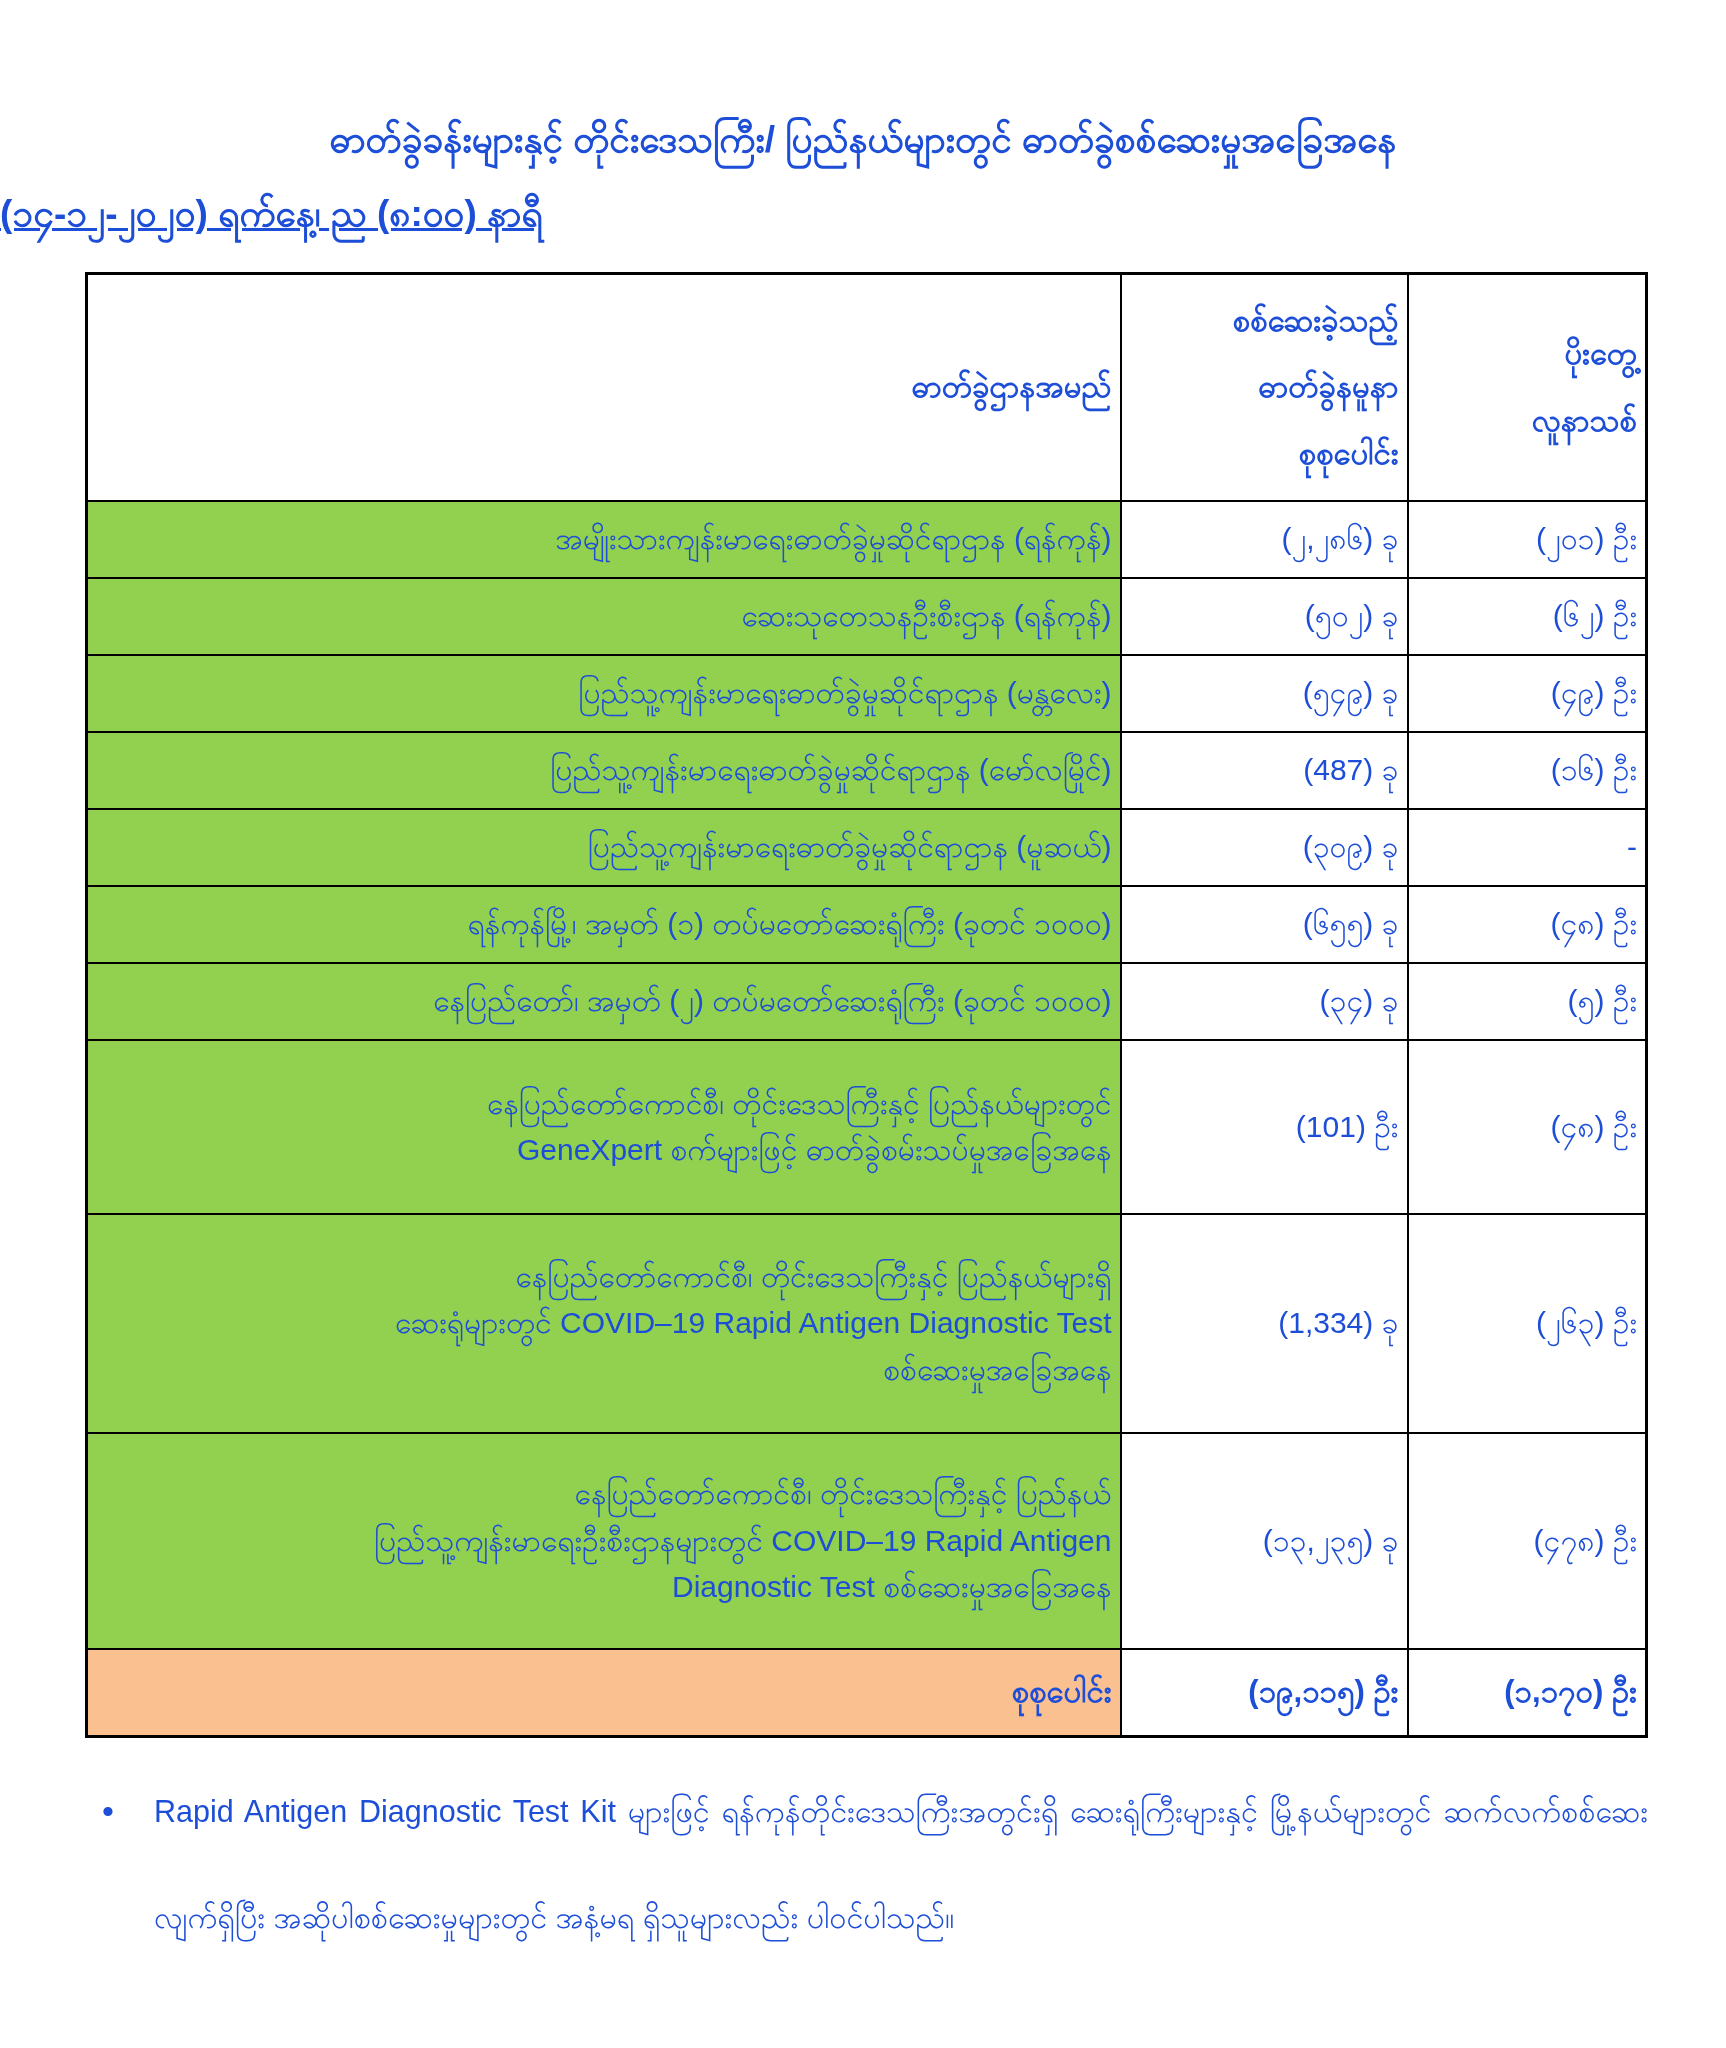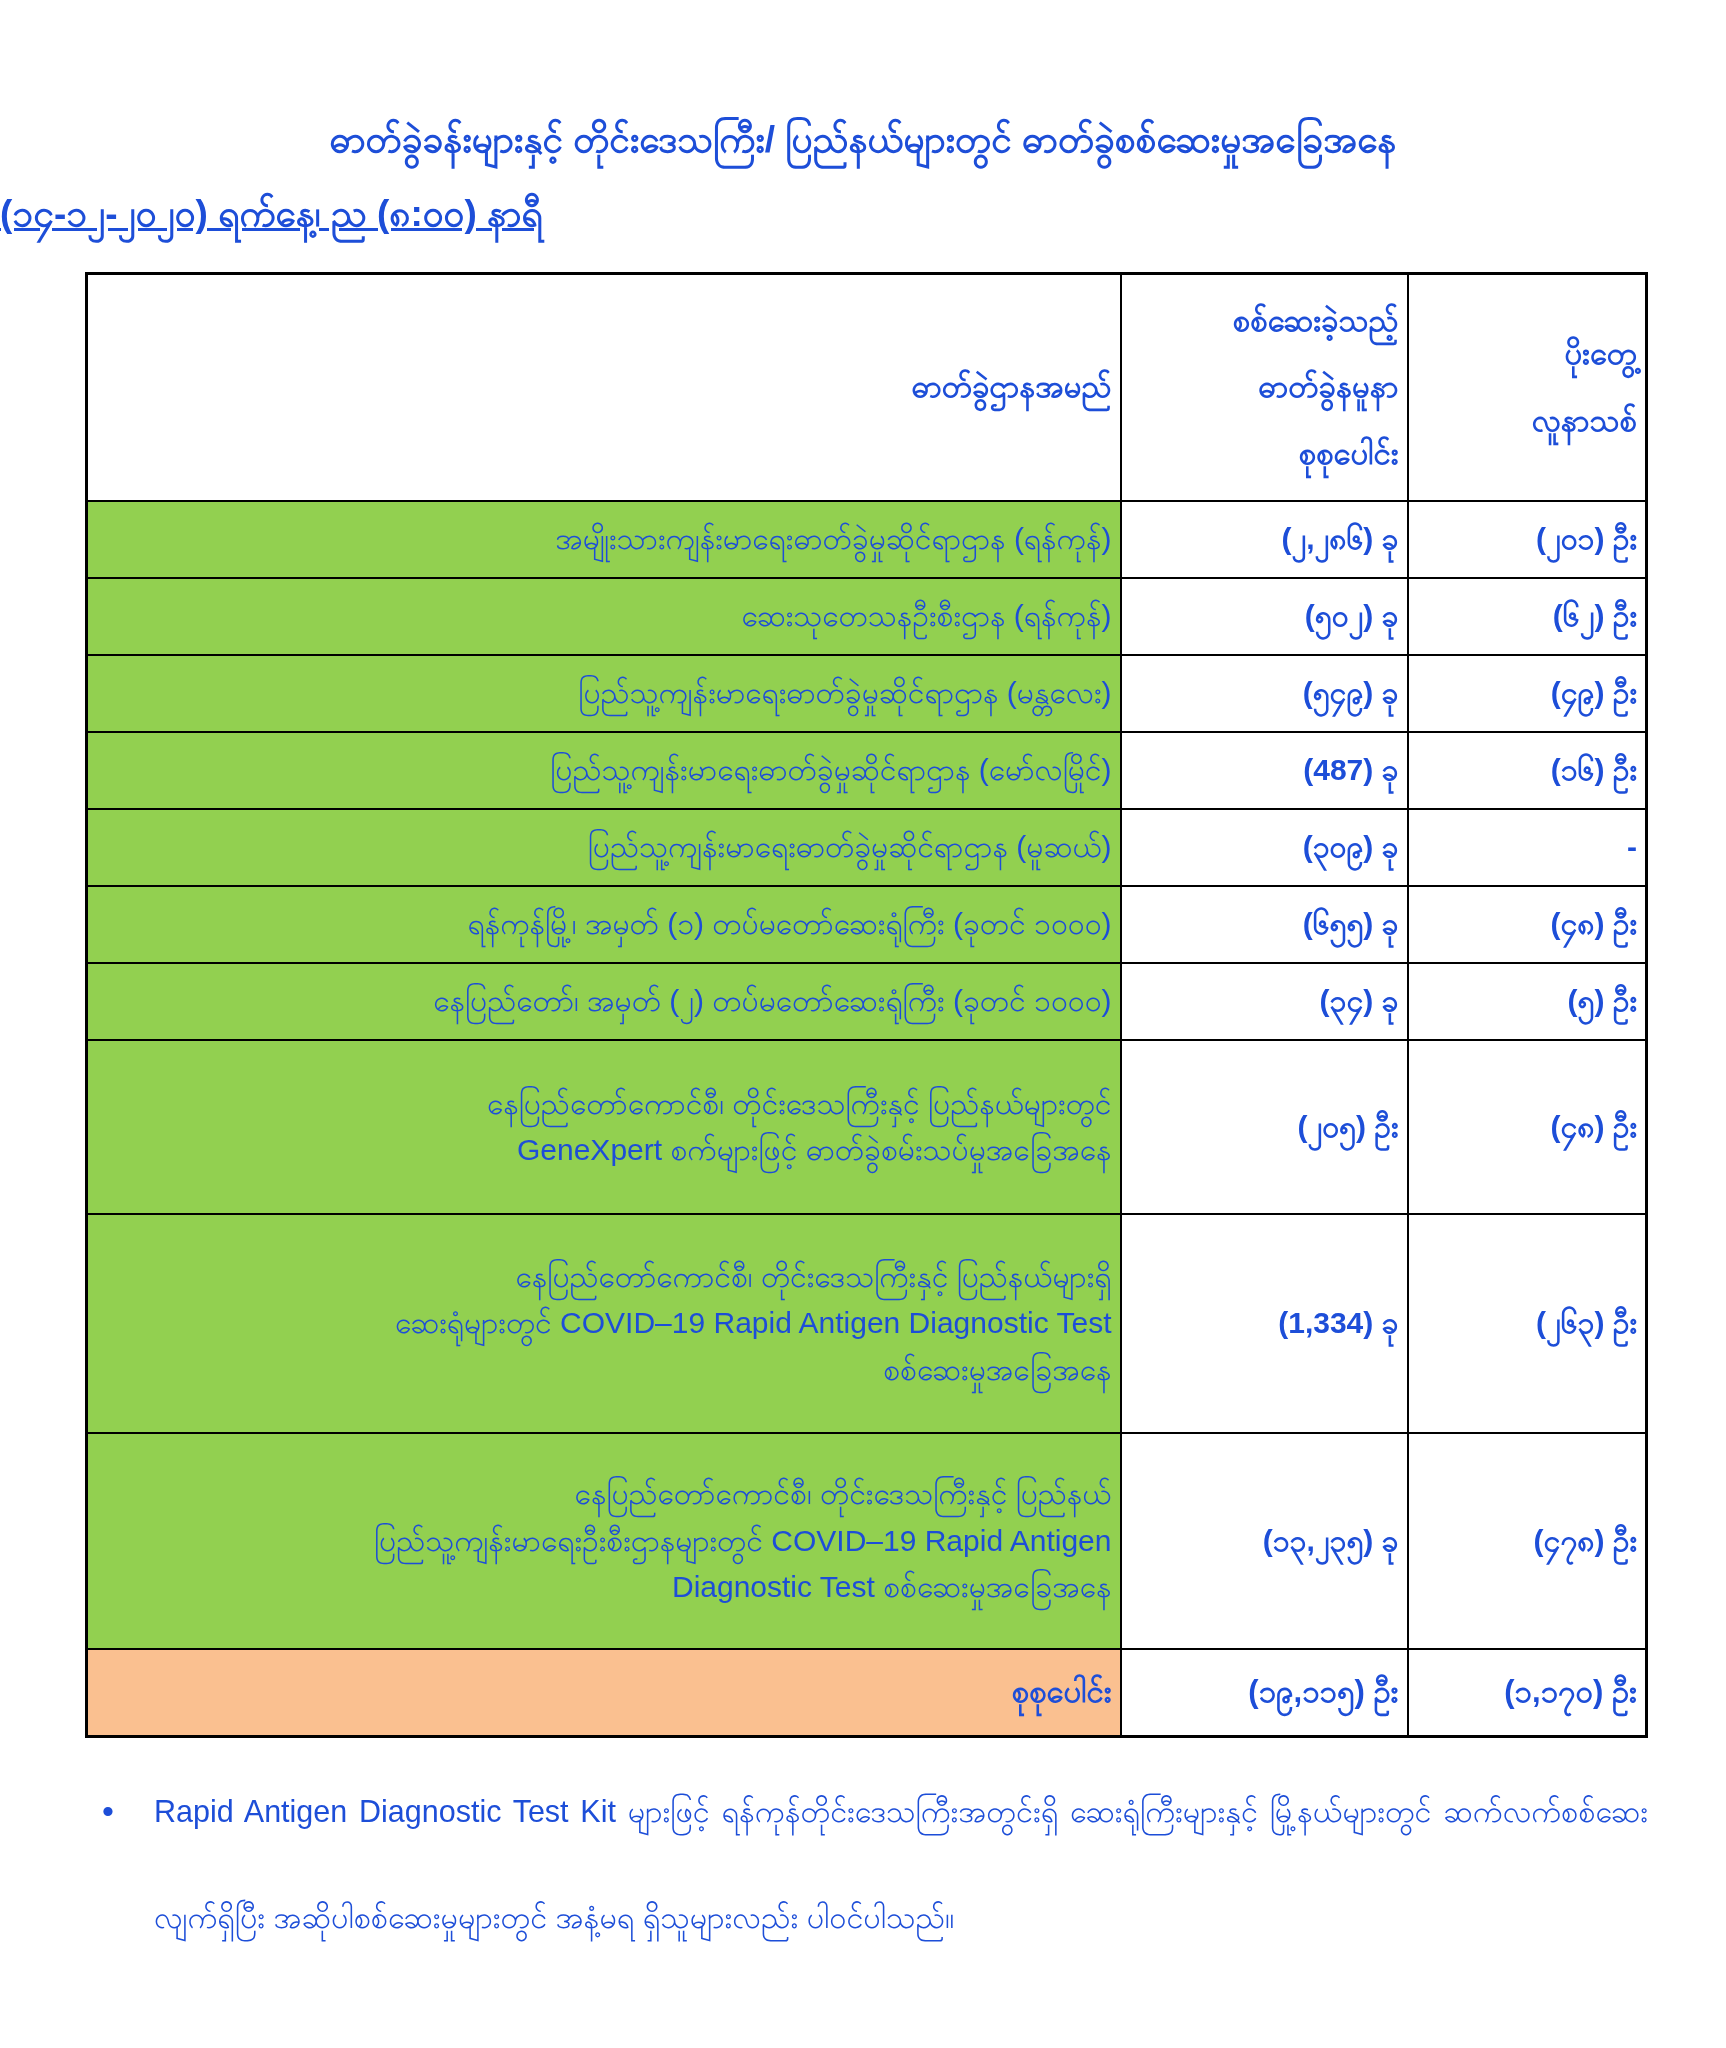--- a/index.html
+++ b/index.html
@@ -58,21 +58,21 @@
     line-height: 2.15;
   }
   .row-single td { height: 71px; }
   .row-two td    { height: 168px; }
   .row-three td  { height: 213px; }
   .row-three-b td{ height: 210px; }
   .row-total td  { height: 81px; font-weight: 700; font-size: 31px; }
 
   .cell-green  { background: #92D050; }
   .cell-orange { background: #FAC090; }
-  .cell-white  { background: #ffffff; font-weight: bold; }
+  .cell-white  { background: #ffffff; }
   .cell-num    { font-size: 31px; }
 
   .note {
     display: flex;
     margin: 20px 80px 0 102px;
     width: 1546px;
   }
   .note-bullet {
     flex: 0 0 52px;
     font-size: 34px;
@@ -148,21 +148,21 @@
 
       <tr class="row-single">
         <td class="cell-green">နေပြည်တော်၊ အမှတ် (၂) တပ်မတော်ဆေးရုံကြီး (ခုတင် ၁၀၀၀)</td>
         <td class="cell-white cell-num">(၃၄) ခု</td>
         <td class="cell-white cell-num">(၅) ဦး</td>
       </tr>
 
       <tr class="row-two">
         <td class="cell-green">နေပြည်တော်ကောင်စီ၊ တိုင်းဒေသကြီးနှင့် ပြည်နယ်များတွင်
 GeneXpert စက်များဖြင့် ဓာတ်ခွဲစမ်းသပ်မှုအခြေအနေ</td>
-        <td class="cell-white cell-num">(၂၀၅) ဦး</td>
+        <td class="cell-white cell-num">(101) ဦး</td>
         <td class="cell-white cell-num">(၄၈) ဦး</td>
       </tr>
 
       <tr class="row-three">
         <td class="cell-green">နေပြည်တော်ကောင်စီ၊ တိုင်းဒေသကြီးနှင့် ပြည်နယ်များရှိ
 ဆေးရုံများတွင် COVID–19 Rapid Antigen Diagnostic Test
 စစ်ဆေးမှုအခြေအနေ</td>
         <td class="cell-white cell-num">(1,334) ခု</td>
         <td class="cell-white cell-num">(၂၆၃) ဦး</td>
       </tr>

